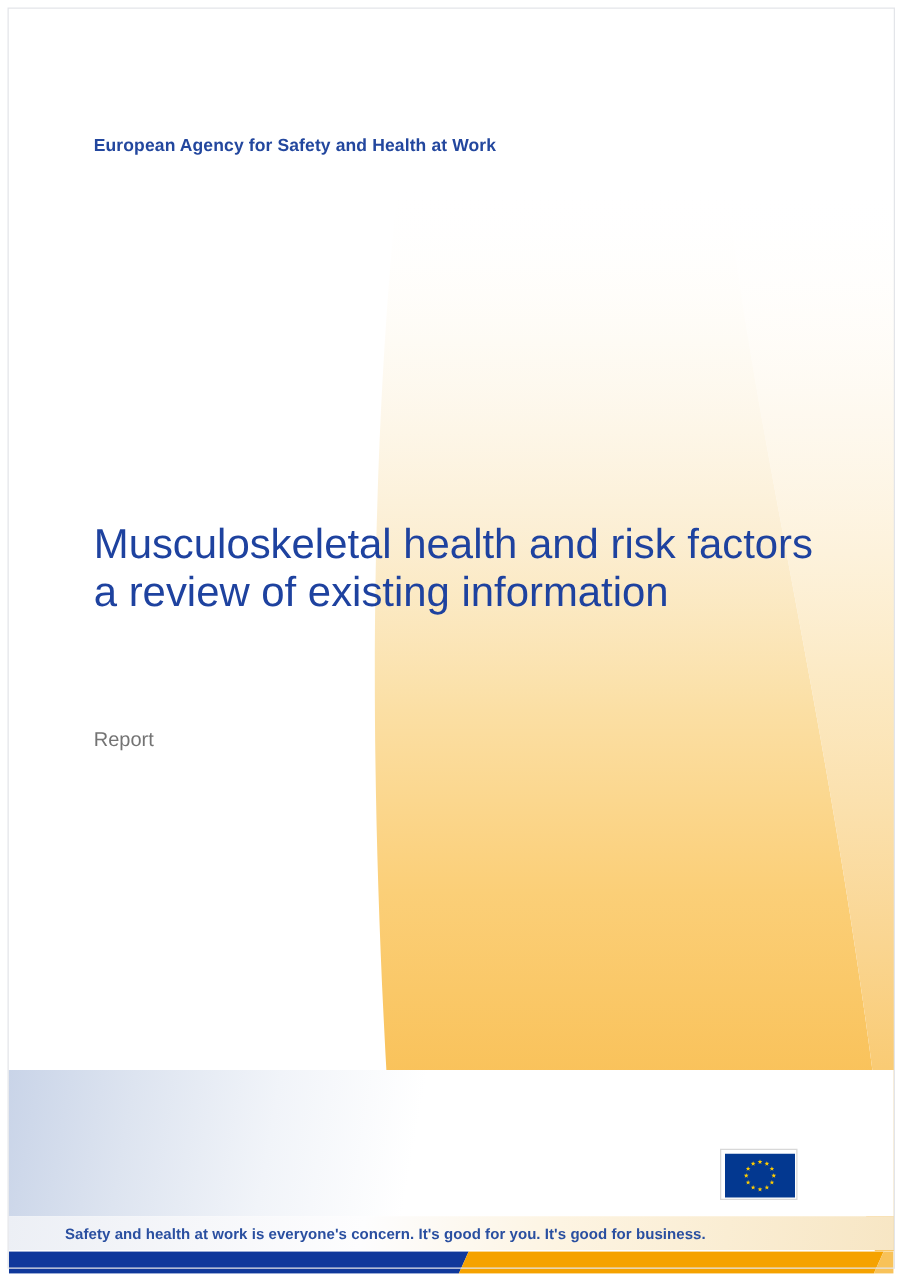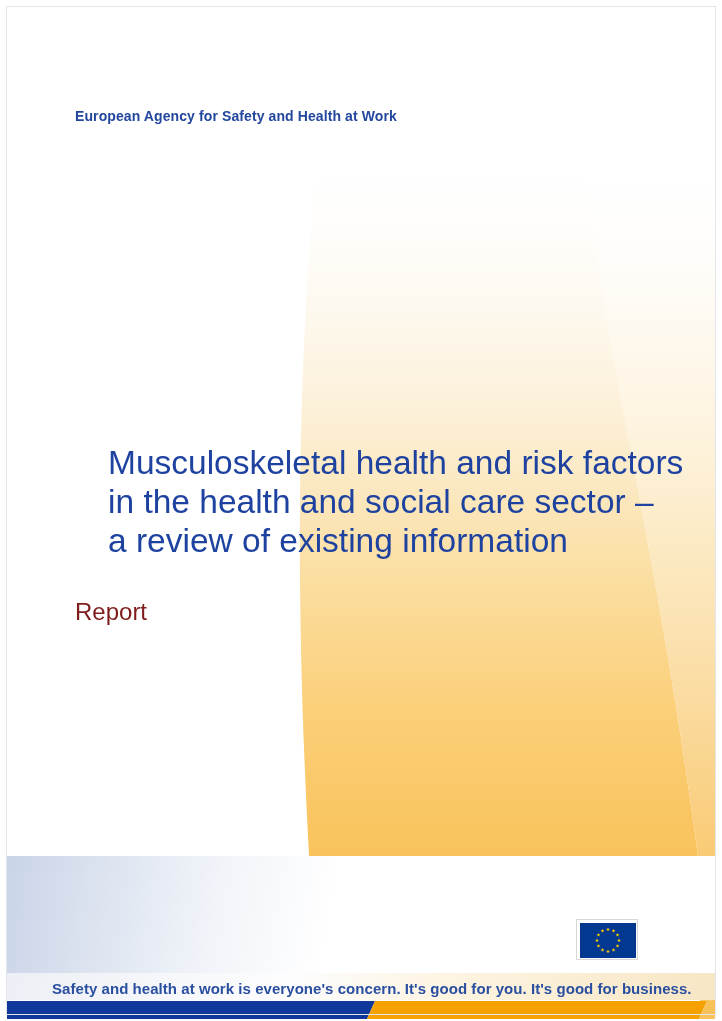--- a/index.html
+++ b/index.html
@@ -51,37 +51,36 @@
     font-weight: bold;
     color: #23479e;
     letter-spacing: 0.1px;
     z-index: 20;
   }
 
   
   .title-block {
     position: absolute;
     left: 75px;
-    top: 443px;
+    top: 416px;
     width: 600px;
     z-index: 20;
-    margin-left: 33px;
   }
   .title-line {
     font-size: 33.5px;
     line-height: 39px;
     color: #1e429f;
     white-space: nowrap;
   }
   .subtitle {
     position: absolute;
     left: 75px;
-    top: 598px;
-    font-size: 24px;
-    color: #7f1d1d;
+    top: 584px;
+    font-size: 16px;
+    color: #737373;
     z-index: 20;
   }
 
   
   .footer-panel {
     position: absolute;
     left: 7px;
     top: 856px;
     width: 708px;
     height: 117px;
@@ -150,21 +149,21 @@
         #f6f7fa 22%,
         #fdfdfe 40%,
         #fdf4e2 62%,
         #f7e6c4 100%);
     z-index: 10;
   }
   .tagline-text {
     position: absolute;
     left: 52px;
     top: 980px;
-    font-size: 15px;
+    font-size: 12px;
     font-weight: bold;
     color: #2a4fa0;
     letter-spacing: 0.05px;
     z-index: 30;
   }
 
   
   .bottom-bar {
     position: absolute;
     left: 7px;
@@ -215,21 +214,20 @@
              C 682,920 692,975 700,1001
              L 716,1001
              L 716,856
              Z" fill="#f9c158" opacity="0.92"></path>
   </svg>
 
   <div class="agency-line">European Agency for Safety and Health at Work</div>
 
   <div class="title-block">
     <div class="title-line">Musculoskeletal health and risk factors</div>
-    <div class="title-line">in the health and social care sector –</div>
     <div class="title-line">a review of existing information</div>
   </div>
 
   <div class="subtitle">Report</div>
 
   <div class="footer-panel"></div>
 
 
   <div class="eu-flag">
     <div class="eu-flag-field">

